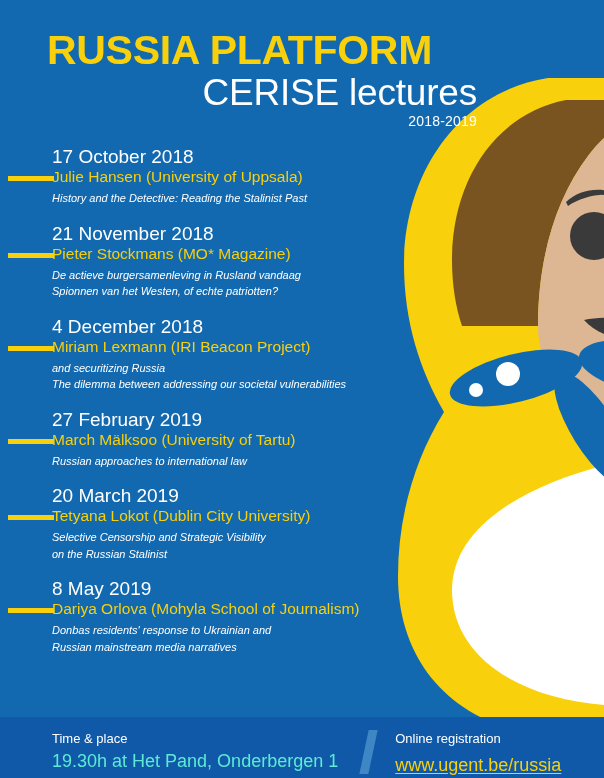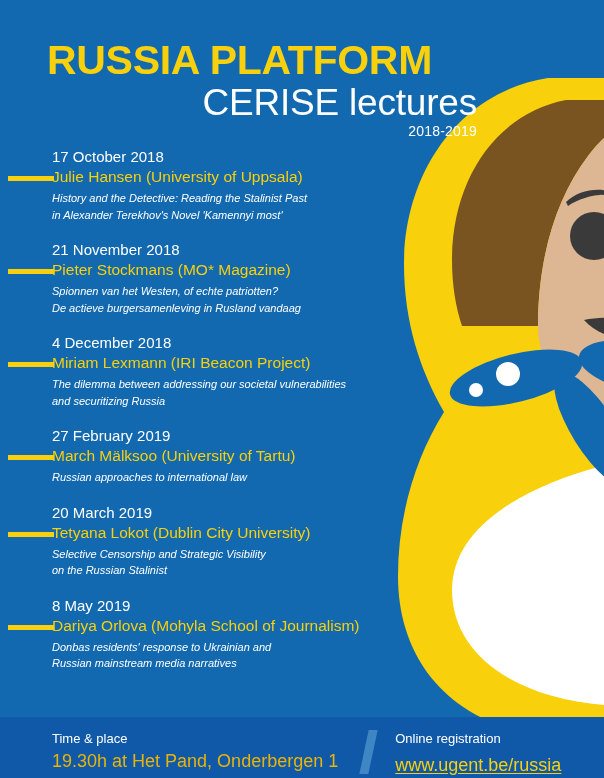--- a/index.html
+++ b/index.html
@@ -34,21 +34,20 @@
     top: 28px;
     width: 430px;
   }
   .title-main {
     color: #F8D00C;
     font-size: 41px;
     font-weight: bold;
     letter-spacing: -0.3px;
     line-height: 44px;
     white-space: nowrap;
-    margin-top: 10px;
   }
   .title-sub-row {
     display: flex;
     align-items: flex-end;
     margin-top: 1px;
     flex-direction: column;
   }
   .title-sub {
     color: #FFFFFF;
     font-size: 37px;
@@ -74,21 +73,21 @@
     top: 148px;
     width: 420px;
   }
   .lecture {
     position: relative;
     padding-left: 52px;
     margin-bottom: 18px;
   }
   .lecture-date {
     color: #FFFFFF;
-    font-size: 15px;
+    font-size: 19px;
     line-height: 18px;
     white-space: nowrap;
   }
   .lecture-speaker-row {
     position: relative;
     height: 23px;
   }
   .dash {
     position: absolute;
     left: -44px;
@@ -128,21 +127,21 @@
     display: flex;
     align-items: flex-start;
   }
   .footer-block { white-space: nowrap; }
   .footer-label {
     color: #FFFFFF;
     font-size: 13px;
     line-height: 18px;
   }
   .footer-value {
-    color: #eab308;
+    color: #5eead4;
     font-size: 18px;
     line-height: 24px;
     margin-top: 1px;
   }
   .footer-link {
     color: #F8D00C;
     font-size: 18px;
     line-height: 24px;
     margin-top: 5px;
     text-decoration: underline;
@@ -231,45 +230,44 @@
   <div id="lecture-list">
 
     <div class="lecture">
       <div class="lecture-date">17 October 2018</div>
       <div class="lecture-speaker-row">
         <span class="dash"></span>
         <span class="lecture-speaker">Julie Hansen (University of Uppsala)</span>
       </div>
       <div class="lecture-topic">
         <div>History and the Detective: Reading the Stalinist Past</div>
-        <div>in Alexander Terekhov's Novel 'Kamennyi most'</div>
       </div>
     </div>
 
     <div class="lecture">
       <div class="lecture-date">21 November 2018</div>
       <div class="lecture-speaker-row">
         <span class="dash"></span>
         <span class="lecture-speaker">Pieter Stockmans (MO* Magazine)</span>
       </div>
       <div class="lecture-topic">
+        <div>De actieve burgersamenleving in Rusland vandaag</div>
         <div>Spionnen van het Westen, of echte patriotten?</div>
-        <div>De actieve burgersamenleving in Rusland vandaag</div>
       </div>
     </div>
 
     <div class="lecture">
       <div class="lecture-date">4 December 2018</div>
       <div class="lecture-speaker-row">
         <span class="dash"></span>
         <span class="lecture-speaker">Miriam Lexmann (IRI Beacon Project)</span>
       </div>
       <div class="lecture-topic">
+        <div>and securitizing Russia</div>
         <div>The dilemma between addressing our societal vulnerabilities</div>
-        <div>and securitizing Russia</div>
       </div>
     </div>
 
     <div class="lecture">
       <div class="lecture-date">27 February 2019</div>
       <div class="lecture-speaker-row">
         <span class="dash"></span>
         <span class="lecture-speaker">March Mälksoo (University of Tartu)</span>
       </div>
       <div class="lecture-topic">

